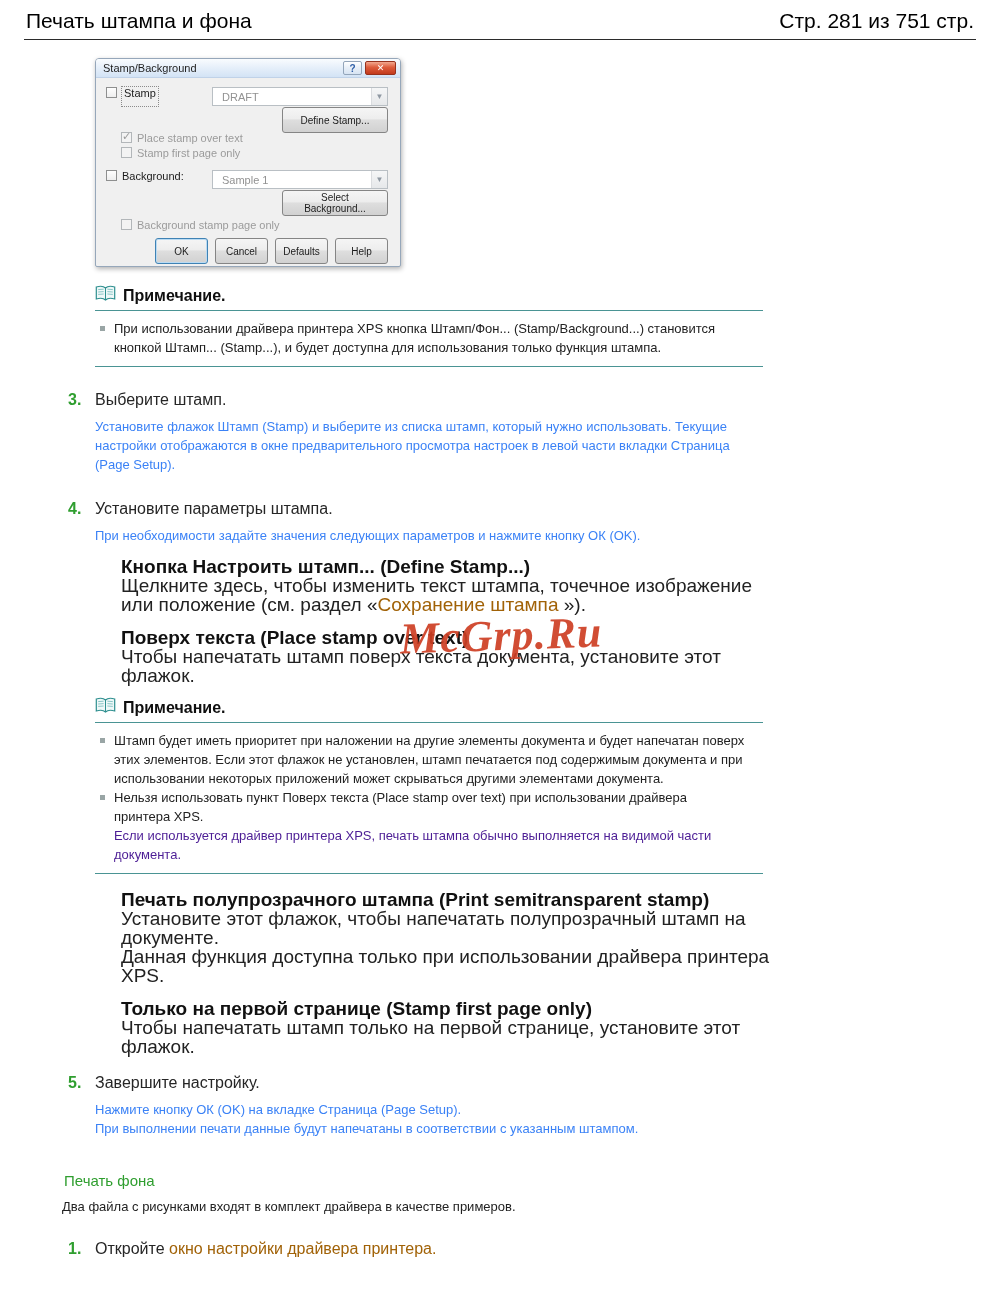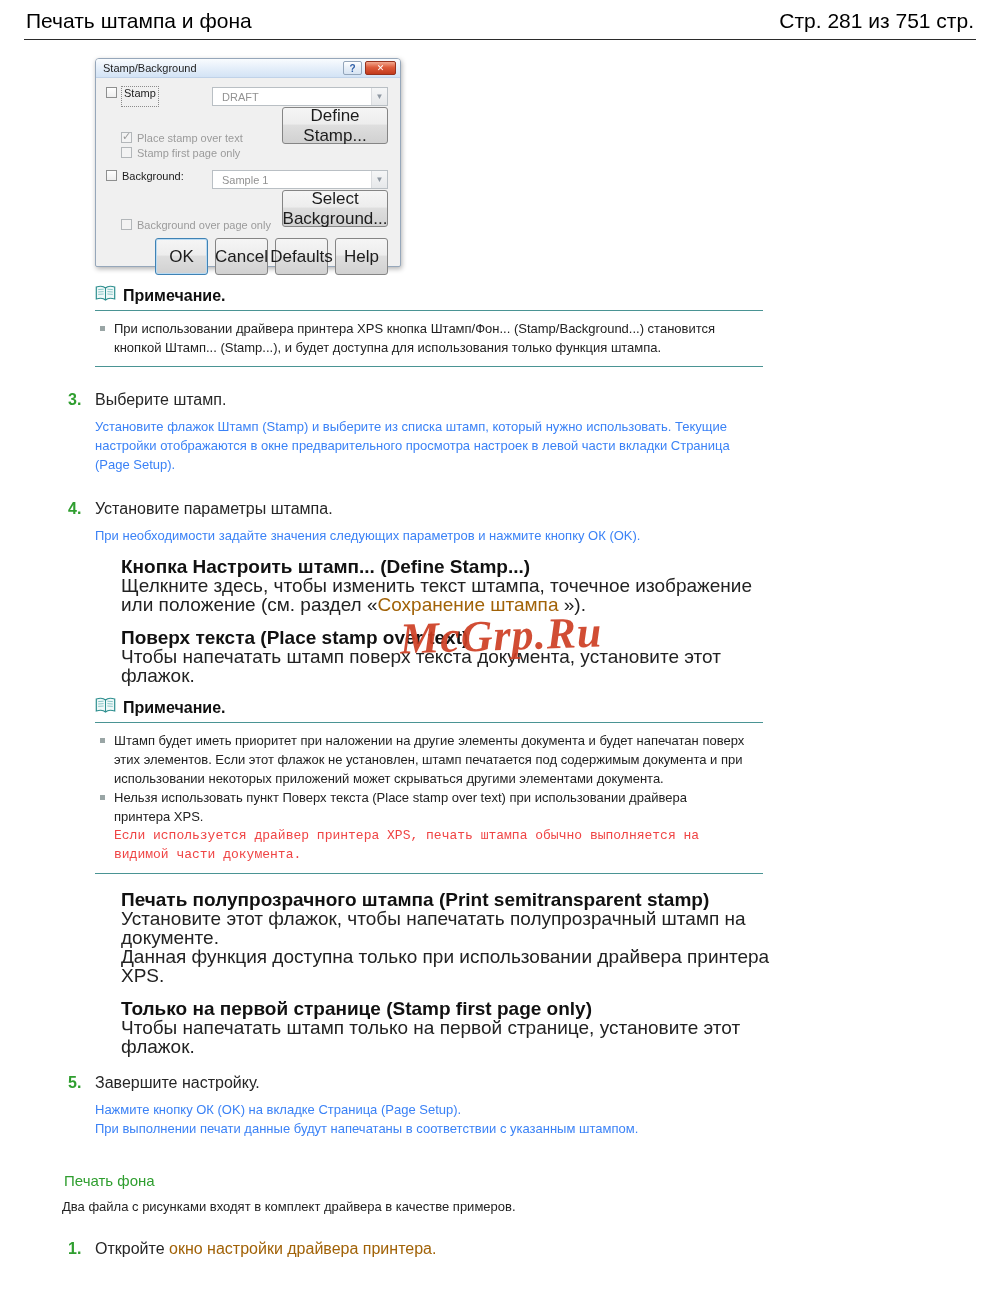--- a/index.html
+++ b/index.html
@@ -29,42 +29,42 @@
   .cb { width:11px; height:11px; flex:none; border:1px solid #8e8f8f; background:linear-gradient(#fefefe,#eeeeee); position:relative; }
   .cb.dis { border-color:#b2b6b9; background:#f3f3f3; }
   .cb.checked::after { content:"✓"; position:absolute; left:0; top:-3px; font-size:11px; color:#9a9a9a; }
   .dlg-label { margin-left:5px; color:#1c1c1c; white-space:nowrap; }
   .dlg-label.dis { color:#9b9b9b; }
   .focus-dotted { outline:1px dotted #8b8b8b; padding:0 2px; }
   .combo { margin-left:auto; width:176px; height:19px; border:1px solid #b9bfc4; background:#fff;
     display:flex; align-items:center; padding-left:9px; color:#929292; }
   .combo-arrow { margin-left:auto; width:16px; height:17px; display:flex; align-items:center; justify-content:center;
     font-size:8px; color:#8f98a2; background:linear-gradient(#f5f6f7,#e6e8ea); border-left:1px solid #dadcdf; }
-  .vbtn { height:37px; border:1px solid #858585; border-radius:3px; color:#1c1c1c; font-size:17px;
+  .vbtn { height:26px; border:1px solid #858585; border-radius:3px; color:#1c1c1c; font-size:10px;
     font-family:inherit; display:flex; align-items:center; justify-content:center;
     background:linear-gradient(#f5f5f5,#ededed 45%,#dedede 50%,#d1d1d1); padding:0 6px; }
   .vbtn.w106 { width:106px; }
   .vbtn.w53 { width:53px; }
   .vbtn.default { border-color:#3f82b4; box-shadow:inset 0 0 0 1px #badbf3; }
   .row-right { justify-content:flex-end; margin-top:1px; }
   .row-chk { height:13px; margin:6px 0 0 15px; }
   .row-chk2 { height:13px; margin:2px 0 0 15px; }
   .row-bg { margin-top:10px; }
   .row-bgchk { height:13px; margin:10px 0 0 15px; }
   .row-btns { margin-top:6px; justify-content:flex-end; gap:7px; }
 
   
   .note { width:668px; margin-left:55px; }
   .note-head { display:flex; align-items:center; gap:7px; padding-bottom:4px; }
   .note-title { font-size:16px; font-weight:bold; color:#0f0f0f; }
   .note-body { border-top:1px solid #4a9494; border-bottom:1px solid #4a9494; padding:8px 0 9px 2px; }
   .bullet { display:flex; font-size:13px; line-height:19px; color:#222; }
   .bullet .sq { flex:none; width:5px; height:5px; background:#99a5a5; margin:7px 9px 0 3px; }
   .bullet .txt { width:632px; }
-  .bullet-cont { margin-left:17px; font-size:13px; line-height:19px; color:#ef4444; width:632px;font-family:Liberation Mono, monospace; }
+  .bullet-cont { margin-left:17px; font-size:13px; line-height:19px; color:#4c1d95; width:632px; }
 
   
   .step { margin-left:28px; }
   .step-head { display:flex; align-items:baseline; }
   .step-num { flex:none; width:27px; font-size:16px; font-weight:bold; color:#2f9e2f; }
   .step-title { font-size:16px; color:#262626; }
   .step-body { margin:8px 0 0 27px; font-size:13px; line-height:19px; width:660px; color:#3b82f6; }
   .subsec { margin-left:81px; width:660px; font-size:19px; line-height:19px; color:#222; }
   .subsec .h { font-weight:bold; color:#111; }
   .green-link { color:#a16207; cursor:pointer; text-decoration:none; }
@@ -122,21 +122,21 @@
         <span class="combo">
           <span>Sample 1</span>
           <span class="combo-arrow">▼</span>
         </span>
       </div>
       <div class="dlg-row row-right">
         <button class="vbtn w106">Select Background...</button>
       </div>
       <div class="dlg-row row-bgchk">
         <span class="cb dis"></span>
-        <span class="dlg-label dis">Background over page only</span>
+        <span class="dlg-label dis">Background stamp page only</span>
       </div>
       <div class="dlg-row row-btns">
         <button class="vbtn w53 default">OK</button>
         <button class="vbtn w53">Cancel</button>
         <button class="vbtn w53">Defaults</button>
         <button class="vbtn w53">Help</button>
       </div>
     </div>
   </div>
 

